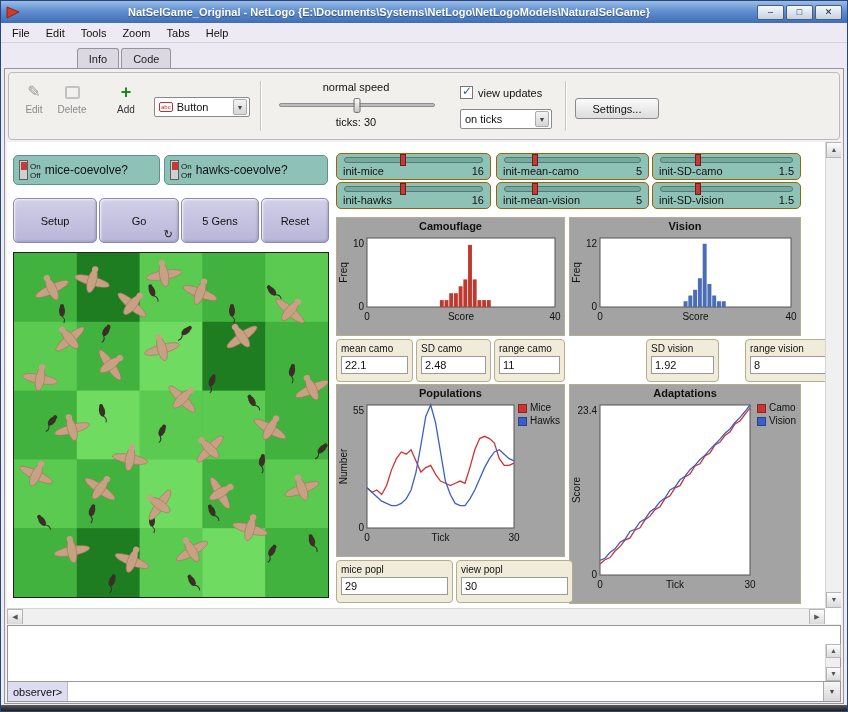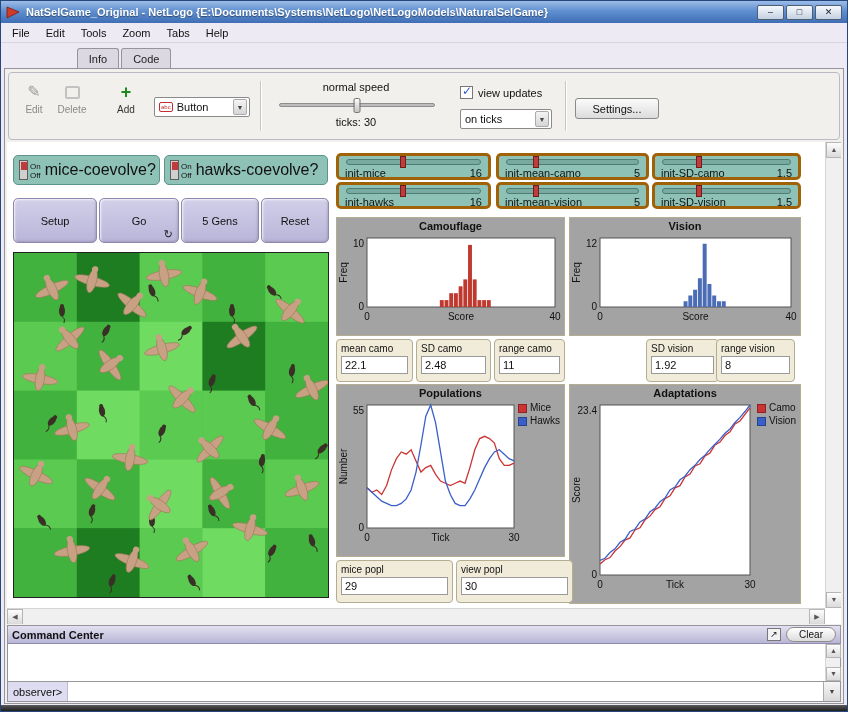--- a/index.html
+++ b/index.html
@@ -2,21 +2,21 @@
 <html><head>
 <meta charset="utf-8">
 <style>
   *{margin:0;padding:0;box-sizing:border-box;}
   html,body{width:848px;height:712px;overflow:hidden;}
   body{font-family:"Liberation Sans","DejaVu Sans",sans-serif;background:#d8d8d8;}
   .window{position:relative;width:848px;height:712px;border:1px solid #26477c;background:#edeaf4;overflow:hidden;}
 
   
   .titlebar{height:22px;background:linear-gradient(180deg,#9cbce8 0%,#6090d0 45%,#3f6eb5 100%);display:flex;align-items:center;padding:0 5px;gap:5px;}
-  .title-text{color:#fff;font-size:11px;font-weight:bold;text-shadow:0 1px 1px rgba(0,0,0,.45);flex:1;white-space:nowrap;overflow:hidden;}
+  .title-text{color:#fff;font-size:11px;font-weight:bold;text-shadow:0 1px 1px rgba(0,0,0,.45);flex:1;white-space:nowrap;overflow:hidden;text-align:center;}
   .win-btns{display:flex;gap:2px;}
   .win-btn{width:27px;height:15px;border:1px solid #4c5e74;border-radius:2px;background:linear-gradient(#f6f9fc,#c4d1e2);font-size:9px;line-height:13px;text-align:center;color:#223;}
 
   
   .menubar{height:20px;background:#edeaf4;display:flex;align-items:center;padding-left:3px;border-bottom:1px solid #d7d3e4;}
   .menu-item{font-size:11px;padding:2px 8px;color:#111;}
 
   
   .tabstrip{height:25px;background:#edeaf4;display:flex;align-items:flex-end;padding-left:7px;gap:2px;}
   .tab{font-size:11px;padding:4px 11px 3px;border:1px solid #96939f;border-bottom:none;border-radius:3px 3px 0 0;background:#dcd8e2;color:#222;}
@@ -48,26 +48,26 @@
   .settings-btn{position:absolute;left:566px;top:25px;width:84px;height:21px;font-size:11px;font-family:inherit;color:#111;background:linear-gradient(#fbfbfb,#dcdcdc);border:1px solid #8a8a8a;border-radius:3px;}
 
   
   .main{position:absolute;left:2px;right:2px;top:73px;height:482px;background:#fff;overflow:hidden;}
 
   .nl-switch{position:absolute;background:#8fc2b6;border:1px solid #5d948a;border-radius:5px;display:flex;align-items:center;gap:4px;padding:2px 5px;}
   .sw-toggle{display:flex;align-items:flex-end;gap:2px;}
   .sw-track{width:9px;height:20px;background:#cfcfcf;border:1px solid #5e5e5e;position:relative;}
   .sw-knob{position:absolute;left:1px;top:1px;width:6px;height:8px;background:#c23b3b;}
   .sw-onoff{display:flex;flex-direction:column;font-size:8px;line-height:9px;color:#111;}
-  .sw-label{font-size:16px;color:#111;white-space:nowrap;text-align:right;}
+  .sw-label{font-size:12px;color:#111;white-space:nowrap;text-align:right;}
 
   .nl-button{position:absolute;background:linear-gradient(180deg,#d2cfe9,#b9b5d9);border:1px solid #8d89b0;border-radius:5px;color:#111;font-size:11px;display:flex;align-items:center;justify-content:center;box-shadow:inset -1px -1px 2px rgba(0,0,0,.15),inset 1px 1px 2px rgba(255,255,255,.8);}
   .forever-icon{position:absolute;right:5px;bottom:1px;font-size:11px;color:#222;}
 
-  .nl-slider{position:absolute;background:#8fc2b6;border:3px solid #a16207;border-radius:5px;padding:2px 5px;}
+  .nl-slider{position:absolute;background:#8fc2b6;border:1px solid #a16207;border-radius:5px;padding:2px 5px;}
   .sl-track{position:relative;height:6px;background:#78aaa0;border:1px solid #4e7d74;border-radius:3px;margin:1px 2px 0;}
   .sl-handle{position:absolute;top:-4px;width:6px;height:12px;background:#c23b3b;border:1px solid #6e1d1d;}
   .sl-row{display:flex;justify-content:space-between;font-size:11px;color:#111;margin-top:2px;padding:0 1px;}
 
   .nl-monitor{position:absolute;background:#f1ecd9;border:1px solid #b4ad92;border-radius:4px;padding:3px 4px;}
   .mon-label{font-size:10px;color:#111;white-space:nowrap;}
   .mon-value{margin-top:2px;background:#fff;border:1px solid #9a9a9a;font-size:11px;color:#111;height:18px;padding:2px 3px;}
 
   .nl-plot{position:absolute;background:#a3a3a3;border:1px solid #b4ad92;}
   .plot-title{text-align:center;font-size:11px;font-weight:bold;color:#111;height:15px;padding-top:2px;}
@@ -592,21 +592,21 @@
         <div class="mon-value">2.48</div>
       </div>
       <div class="nl-monitor" style="left:487px;top:197px;width:71px;height:43px">
         <div class="mon-label">range camo</div>
         <div class="mon-value">11</div>
       </div>
       <div class="nl-monitor" style="left:639px;top:197px;width:73px;height:43px">
         <div class="mon-label">SD vision</div>
         <div class="mon-value">1.92</div>
       </div>
-      <div class="nl-monitor" style="left:709px;top:197px;width:79px;height:43px">
+      <div class="nl-monitor" style="left:738px;top:197px;width:95px;height:43px">
         <div class="mon-label">range vision</div>
         <div class="mon-value">8</div>
       </div>
 
       <div class="nl-plot" style="left:329px;top:242px;width:229px;height:173px">
           <div class="plot-title">Populations</div>
           <svg width="227" height="154" style="display:block">
             <rect x="30" y="5" width="147" height="123" fill="#ffffff" stroke="#555" stroke-width="1"></rect>
             <text x="27" y="14" font-size="10" fill="#111" text-anchor="end" font-family="Liberation Sans, DejaVu Sans, sans-serif">55</text>
             <text x="27" y="131" font-size="10" fill="#111" text-anchor="end" font-family="Liberation Sans, DejaVu Sans, sans-serif">0</text>
@@ -666,25 +666,20 @@
         <div class="scroll-btn">▲</div>
         <div class="scroll-btn bottom">▼</div>
       </div>
       <div class="hscroll">
         <div class="scroll-btn">◀</div>
         <div class="scroll-btn">▶</div>
       </div>
     </div>
 
     <div class="ccenter">
-      <div class="cc-header">
-        <span class="cc-title">Command Center</span>
-        <span class="cc-popout"><span>↗</span></span>
-        <button class="cc-clear">Clear</button>
-      </div>
       <div class="cc-output">
         <div class="cc-scroll">
           <div class="scroll-btn">▲</div>
           <div class="scroll-btn bottom" style="position:absolute;bottom:0">▼</div>
         </div>
       </div>
       <div class="cc-prompt-row">
         <span class="cc-prompt">observer&gt;</span>
         <div class="cc-input"></div>
         <div class="cc-history-btn">

